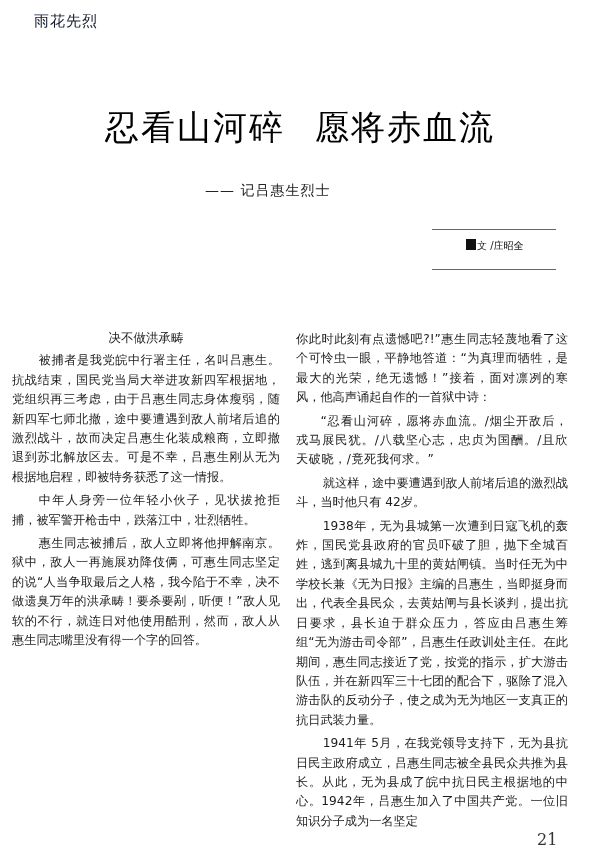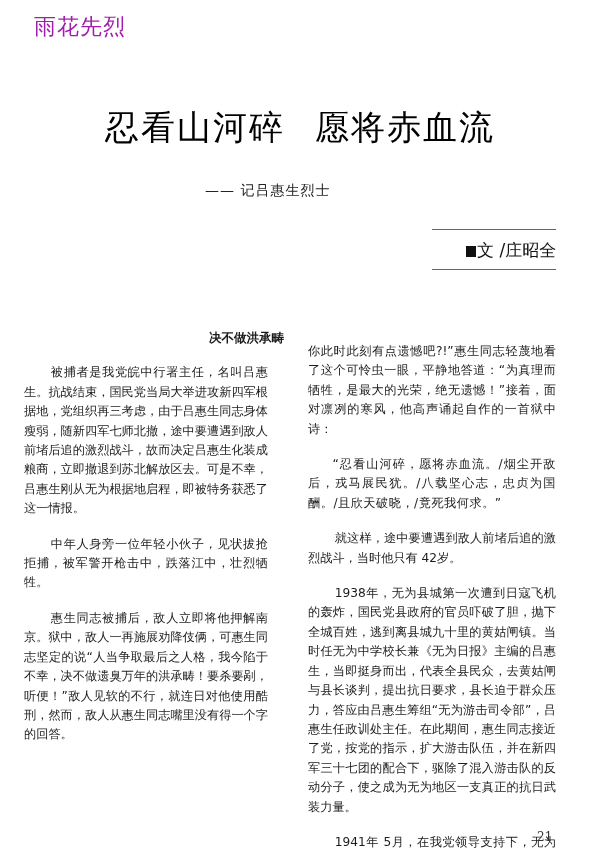--- a/index.html
+++ b/index.html
@@ -1,35 +1,35 @@
 <!DOCTYPE html>
 <html><head>
 <meta charset="utf-8">
 <style>
   html, body { margin: 0; padding: 0; background: #ffffff; }
   body { width: 600px; height: 850px; position: relative; overflow: hidden;
          font-family: "DejaVu Sans", "Liberation Sans", sans-serif; color: #1a1a1a; }
-  .header { position: absolute; left: 34px; top: 12px; font-size: 22px; letter-spacing: 1px; color: #a21caf; }
+  .header { position: absolute; left: 34px; top: 12px; font-size: 15px; letter-spacing: 1px; color: #0f172a; }
   .title { position: absolute; left: 0; width: 600px; top: 105px; text-align: center;
            font-size: 34px; letter-spacing: 2px; color: #000000; }
   .title .gap { display: inline-block; width: 30px; }
   .subtitle { position: absolute; left: 205px; top: 182px; font-size: 14px; color: #222; letter-spacing: 1px; }
   .author-box { position: absolute; left: 432px; top: 229px; width: 124px; height: 39px;
                 border-top: 1.5px solid #666; border-bottom: 1.5px solid #666; }
-  .author { position: absolute; left: 34px; top: 9px; font-size: 17px; color: #111; white-space: nowrap; }
+  .author { position: absolute; left: 34px; top: 9px; font-size: 10px; color: #111; white-space: nowrap; }
   .author .sq { display: inline-block; width: 10px; height: 11px; background: #111; margin-right: 1px; vertical-align: -1px; }
   .col { position: absolute; top: 328px; width: 276px; font-size: 12.2px; line-height: 19.4px;
          text-align: justify; color: #1c1c1c; }
   .col.left { left: 8px; }
   .col.right { left: 292px; width: 280px; top: 326px; }
-  .col p { margin: 16px; text-indent: 2.2em; }
+  .col p { margin: 4px; text-indent: 2.2em; }
   .col p.noindent { text-indent: 0; }
-  .col h3 { margin: 0; font-weight: bold; font-size: 12.5px; text-align: right; line-height: 19.4px; }
+  .col h3 { margin: 0; font-weight: normal; font-size: 12.5px; text-align: center; line-height: 19.4px; }
   .col p.poem { text-indent: 2em; letter-spacing: 0.5px; }
-  .pagenum { position: absolute; left: 537px; top: 830px; font-size: 12px; color: #333;
+  .pagenum { position: absolute; left: 537px; top: 830px; font-size: 16px; color: #333;
              font-family: "DejaVu Serif", serif; }
 </style>
 </head>
 <body>
 
 <div class="header">雨花先烈</div>
 
 <div class="title">
   <span>忍看山河碎</span><span class="gap"></span><span>愿将赤血流</span>
 </div>

